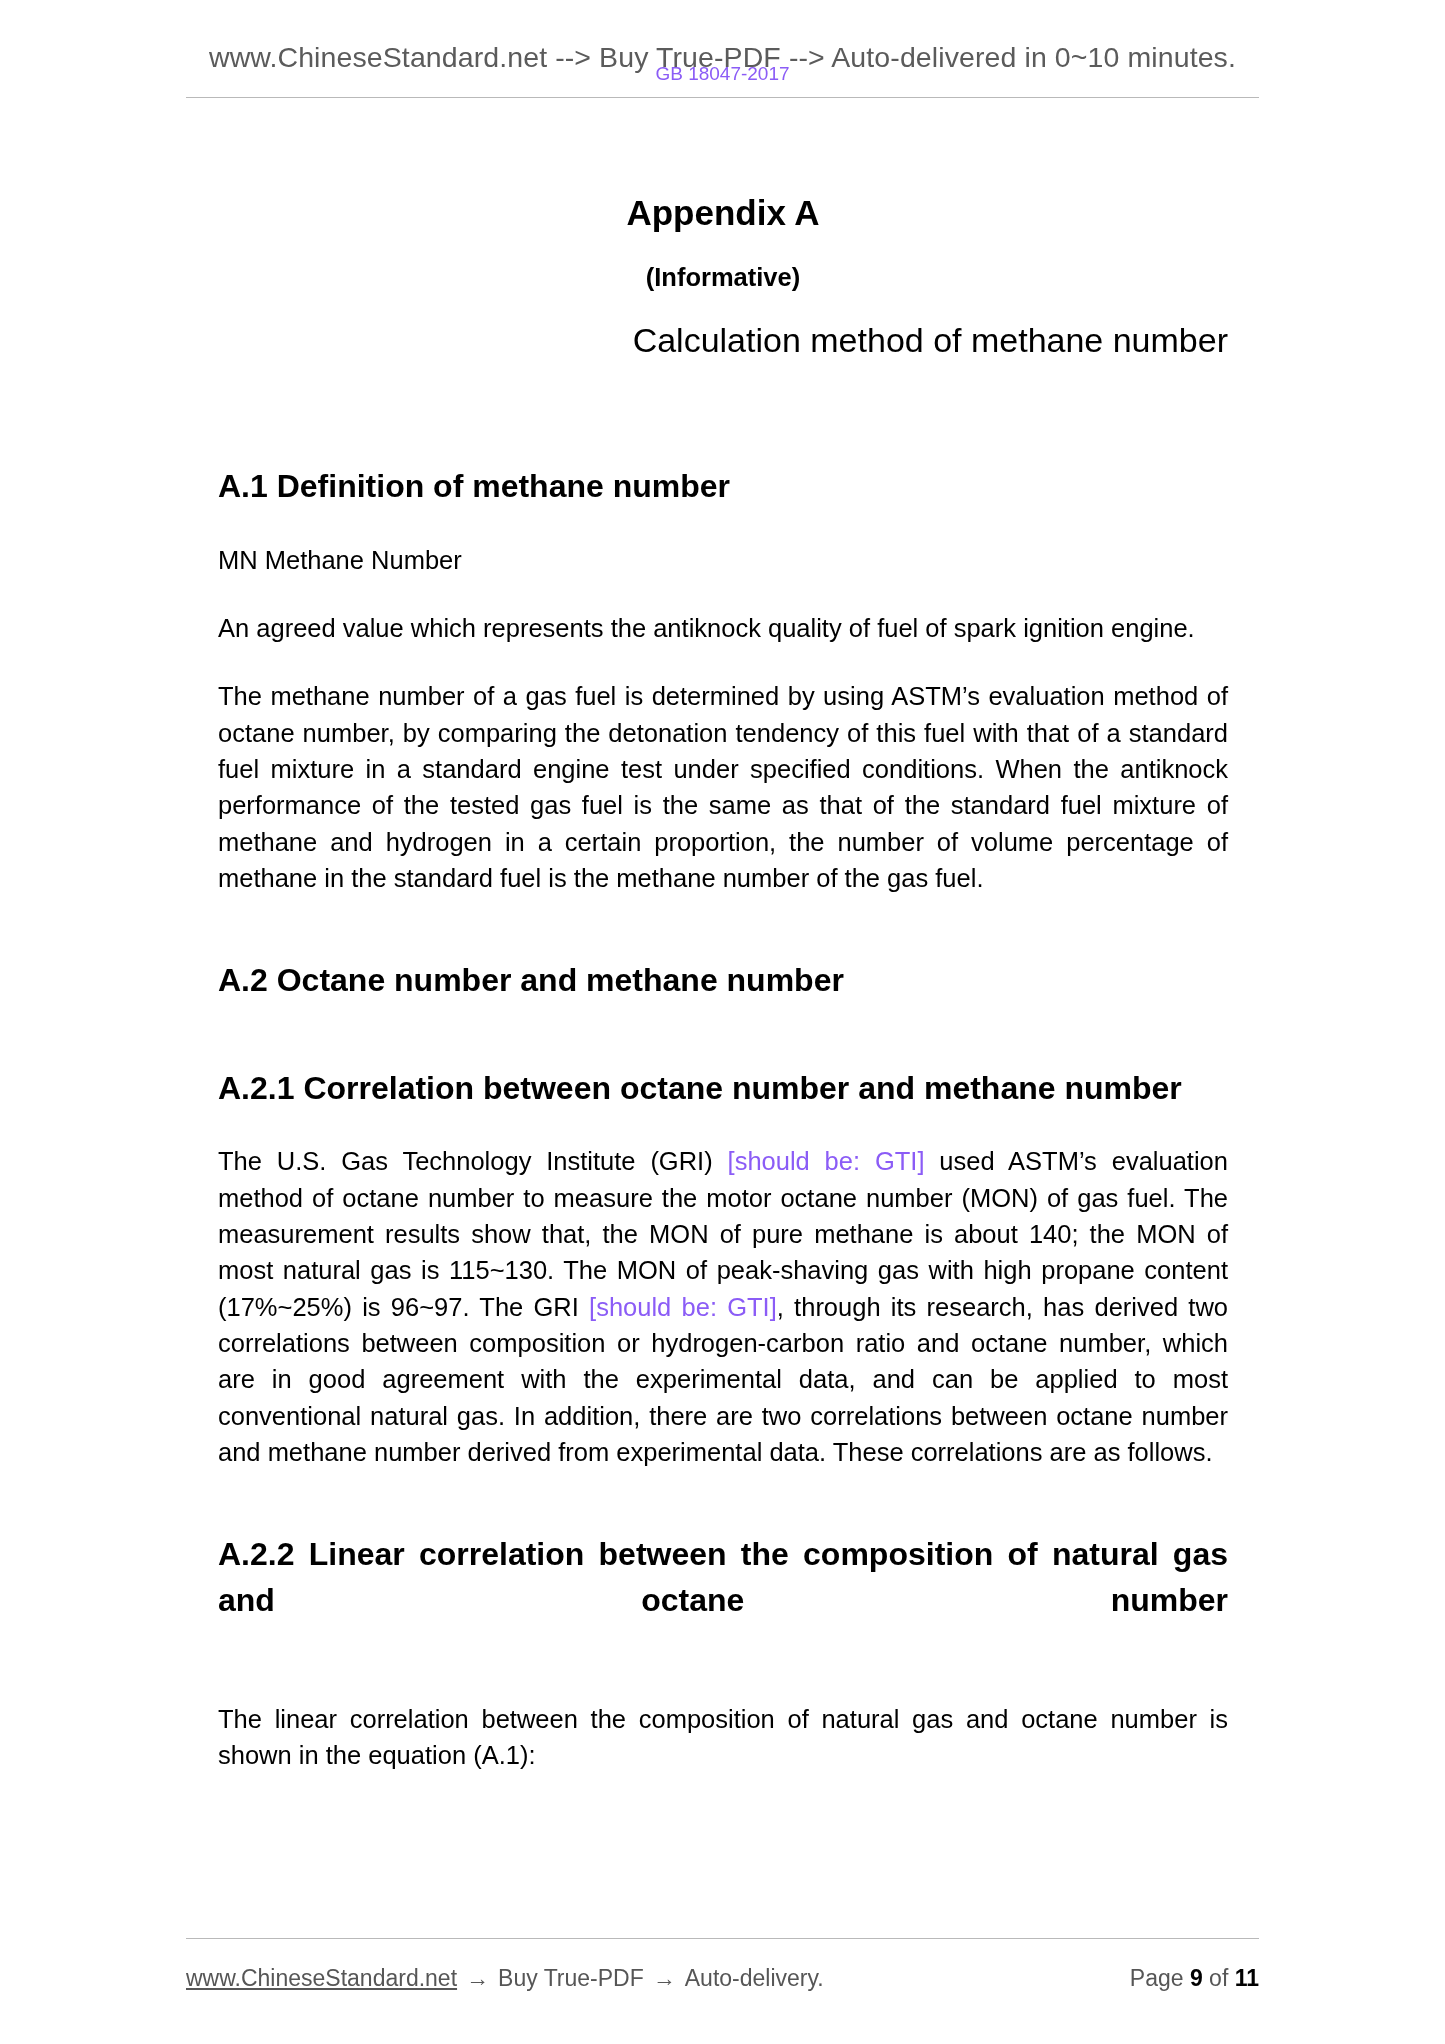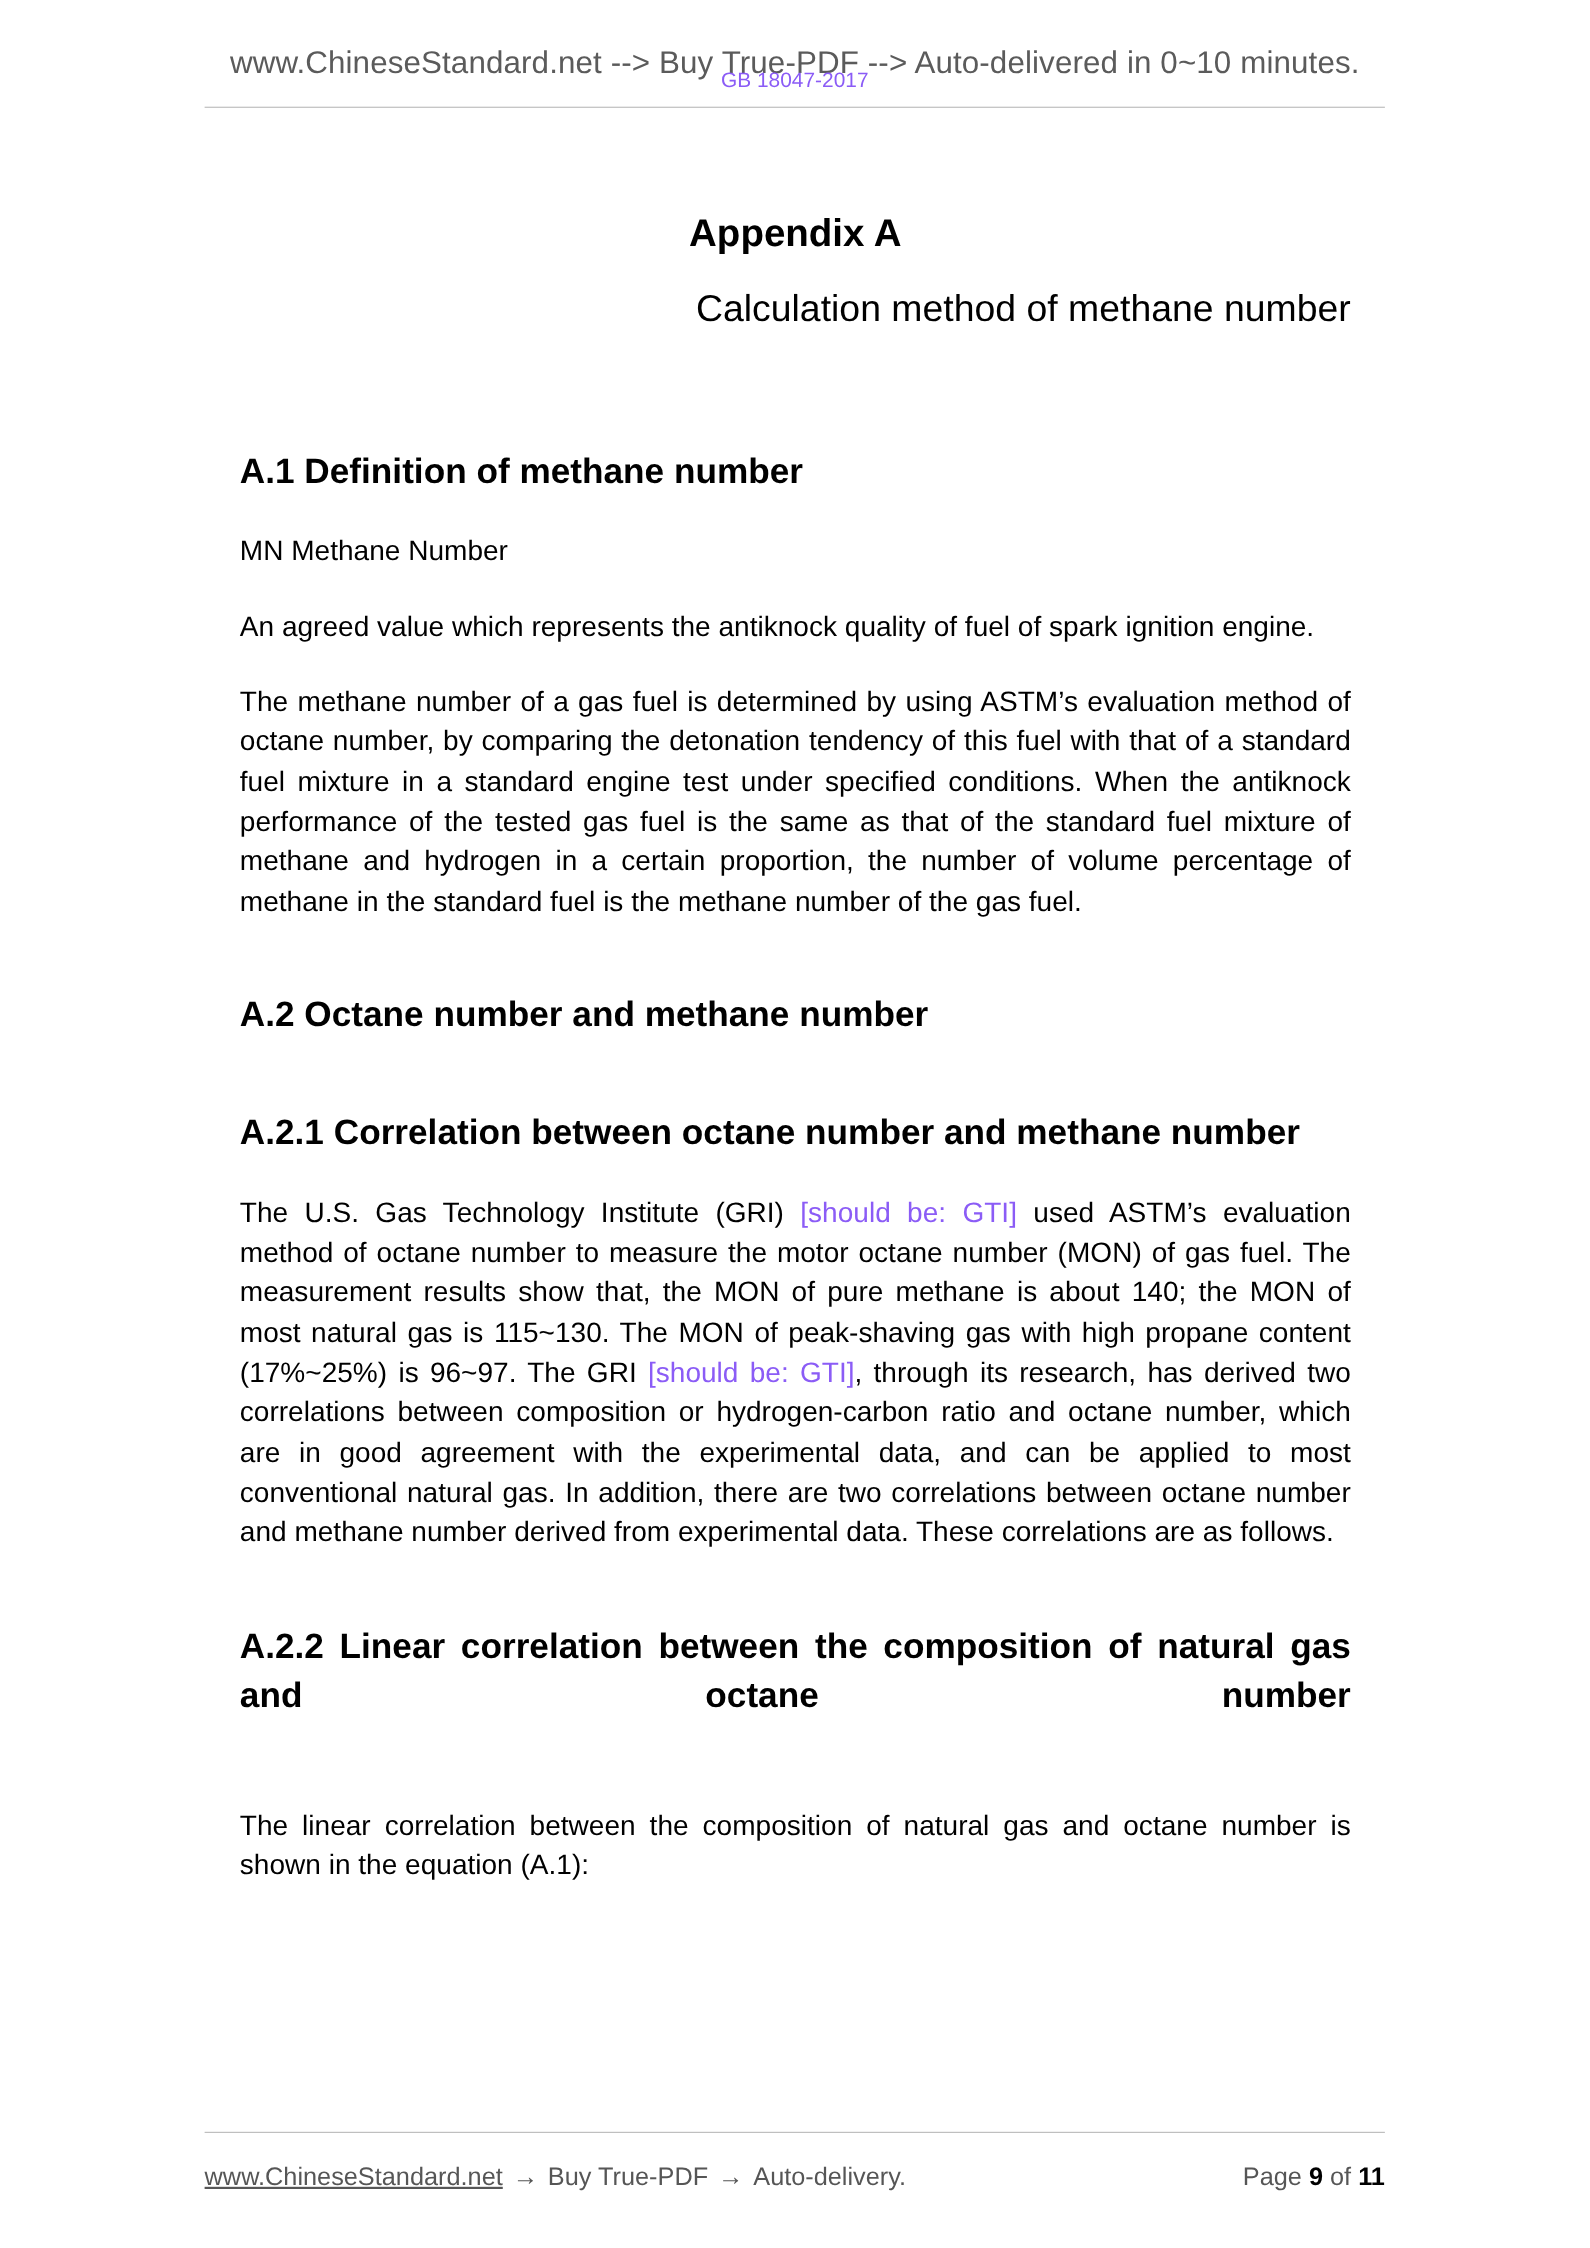--- a/index.html
+++ b/index.html
@@ -158,20 +158,21 @@
   <div class="page-header">
     <div class="header-promo">www.ChineseStandard.net --&gt; Buy True-PDF --&gt; Auto-delivered in 0~10 minutes.</div>
     <div class="header-stdno">GB 18047-2017</div>
     <div class="header-rule"></div>
   </div>
 
   <div class="content">
 
     <div class="doc-title">Appendix A</div>
 
+    <div class="doc-subtitle">(Informative)</div>
 
     <div class="doc-subject">Calculation method of methane number</div>
 
     <div class="block-a1">
       <h2 class="sec-head">A.1 Definition of methane number</h2>
 
       <div class="gap-para"></div>
       <p class="body ragged">MN Methane Number</p>
 
       <div class="gap-para"></div>

